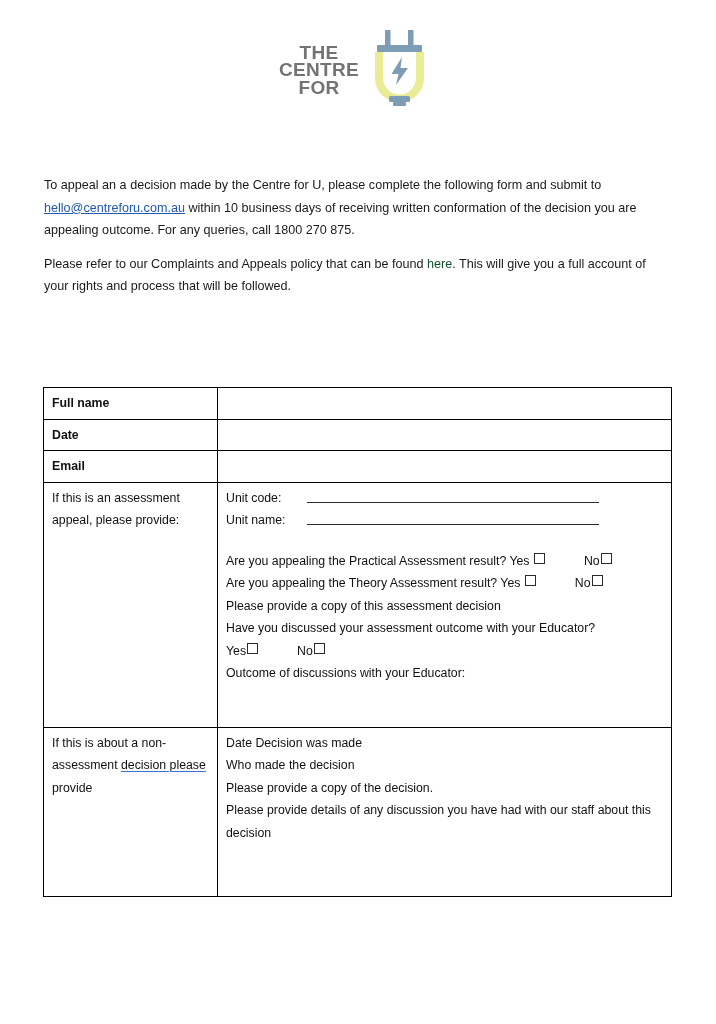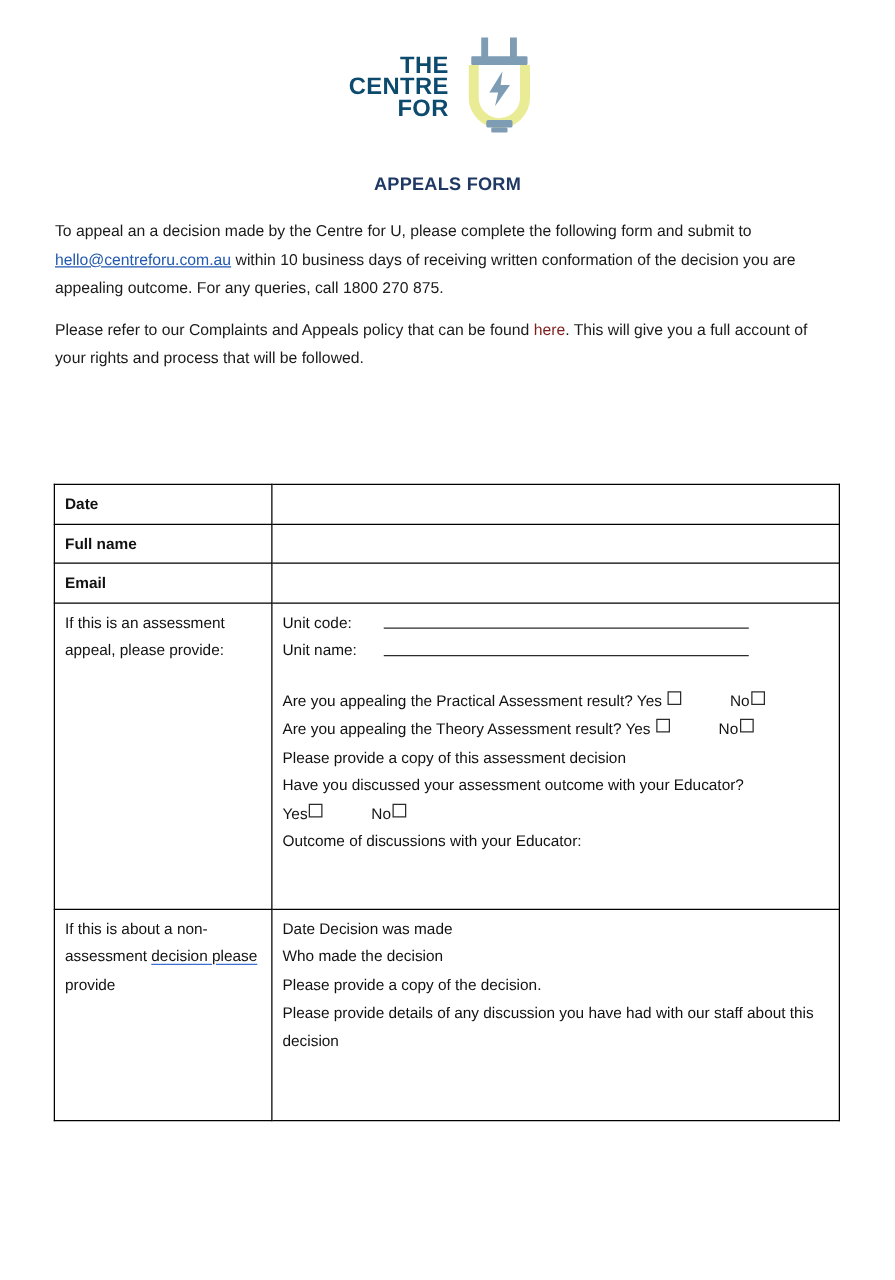--- a/index.html
+++ b/index.html
@@ -34,26 +34,26 @@
     align-items: center;
   }
   .logo-inner {
     display: flex;
     align-items: center;
     gap: 4px;
   }
   .logo-words {
     display: flex;
     flex-direction: column;
-    align-items: flex-end;
+    align-items: center;
     line-height: 0.93;
     font-weight: bold;
     font-size: 20px;
     letter-spacing: 0.3px;
-    color: #0c4a6e;
+    color: #737373;
     font-family: "Liberation Sans", sans-serif;
   }
   .logo-words .w1 { font-size: 19px; }
   .logo-words .w2 { font-size: 19px; }
   .logo-words .w3 { font-size: 19px; }
   .logo-mark { width: 74px; height: 88px; }
 
   
   .doc-title {
     position: absolute;
@@ -77,21 +77,21 @@
     line-height: 22.6px;
     color: #1a1a1a;
     text-align: left;
   }
   .body-copy p { margin: 0 0 11px 0; }
   a.maillink {
     color: #2158b0;
     text-decoration: underline;
     border-bottom: 0;
   }
-  .redlink { color: #7f1d1d; }
+  .redlink { color: #14532d; }
   .sq-red {
     text-decoration: underline;
     text-decoration-color: #e03a2f;
     text-decoration-style: wavy;
     text-decoration-thickness: 1px;
   }
   .sq-blue {
     text-decoration: underline;
     text-decoration-color: #3b6fd4;
     text-decoration-style: solid;
@@ -174,37 +174,36 @@
         <rect x="45" y="4" width="5.5" height="18" fill="#7E9CB4"></rect>
         <rect x="14" y="19" width="45" height="7" rx="1" fill="#7E9CB4"></rect>
         <path d="M16 26 L16 52 A20.5 20.5 0 0 0 57 52 L57 26" fill="none" stroke="#E9EC94" stroke-width="8" stroke-linecap="butt"></path>
         <rect x="26" y="70" width="21" height="6" rx="1.5" fill="#7E9CB4"></rect>
         <rect x="30" y="76" width="13" height="4" rx="1" fill="#7E9CB4"></rect>
         <path d="M39 31 L28.5 48 L35.5 48 L33 59 L45 42 L37.5 42 Z" fill="#7E9CB4"></path>
       </svg>
     </div>
   </div>
 
-  <div class="doc-title">APPEALS FORM</div>
 
   <div class="body-copy">
     <p><span>To appeal an a decision made by the Centre for U, please complete the following form and submit to </span><a class="maillink sq-red" href="#">hello@centreforu.com.au</a><span> within 10  business days of receiving written conformation of the decision you are appealing outcome. For any queries, call 1800 270 875.</span></p>
 
     <p><span>Please refer to our Complaints and Appeals policy that can be found </span><span class="redlink">here</span><span>. This will give you a full account of your rights and process that will be followed.</span></p>
 
   </div>
 
   <table class="form-table">
     <tbody>
       <tr>
+        <td class="label lbl-bold">Full name</td>
+        <td>&nbsp;</td>
+      </tr>
+      <tr>
         <td class="label lbl-bold">Date</td>
-        <td>&nbsp;</td>
-      </tr>
-      <tr>
-        <td class="label lbl-bold">Full name</td>
         <td>&nbsp;</td>
       </tr>
       <tr>
         <td class="label lbl-bold">Email</td>
         <td>&nbsp;</td>
       </tr>
 
 
       <tr>
         <td class="label">If this is an assessment appeal, please provide:</td>

